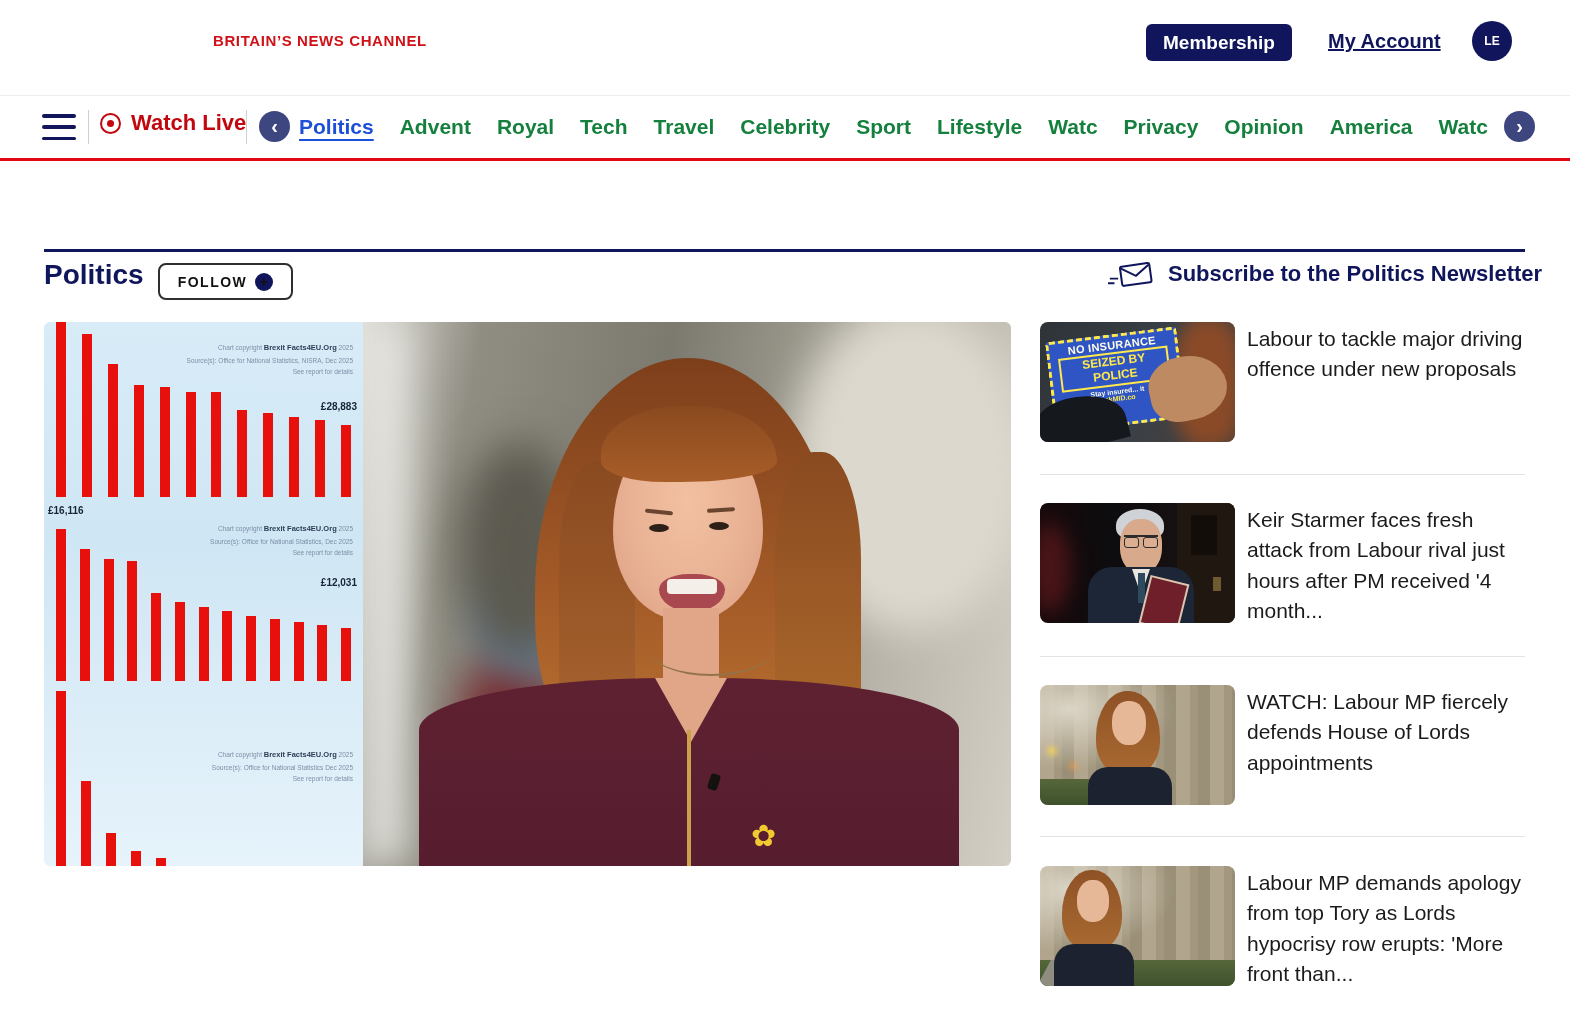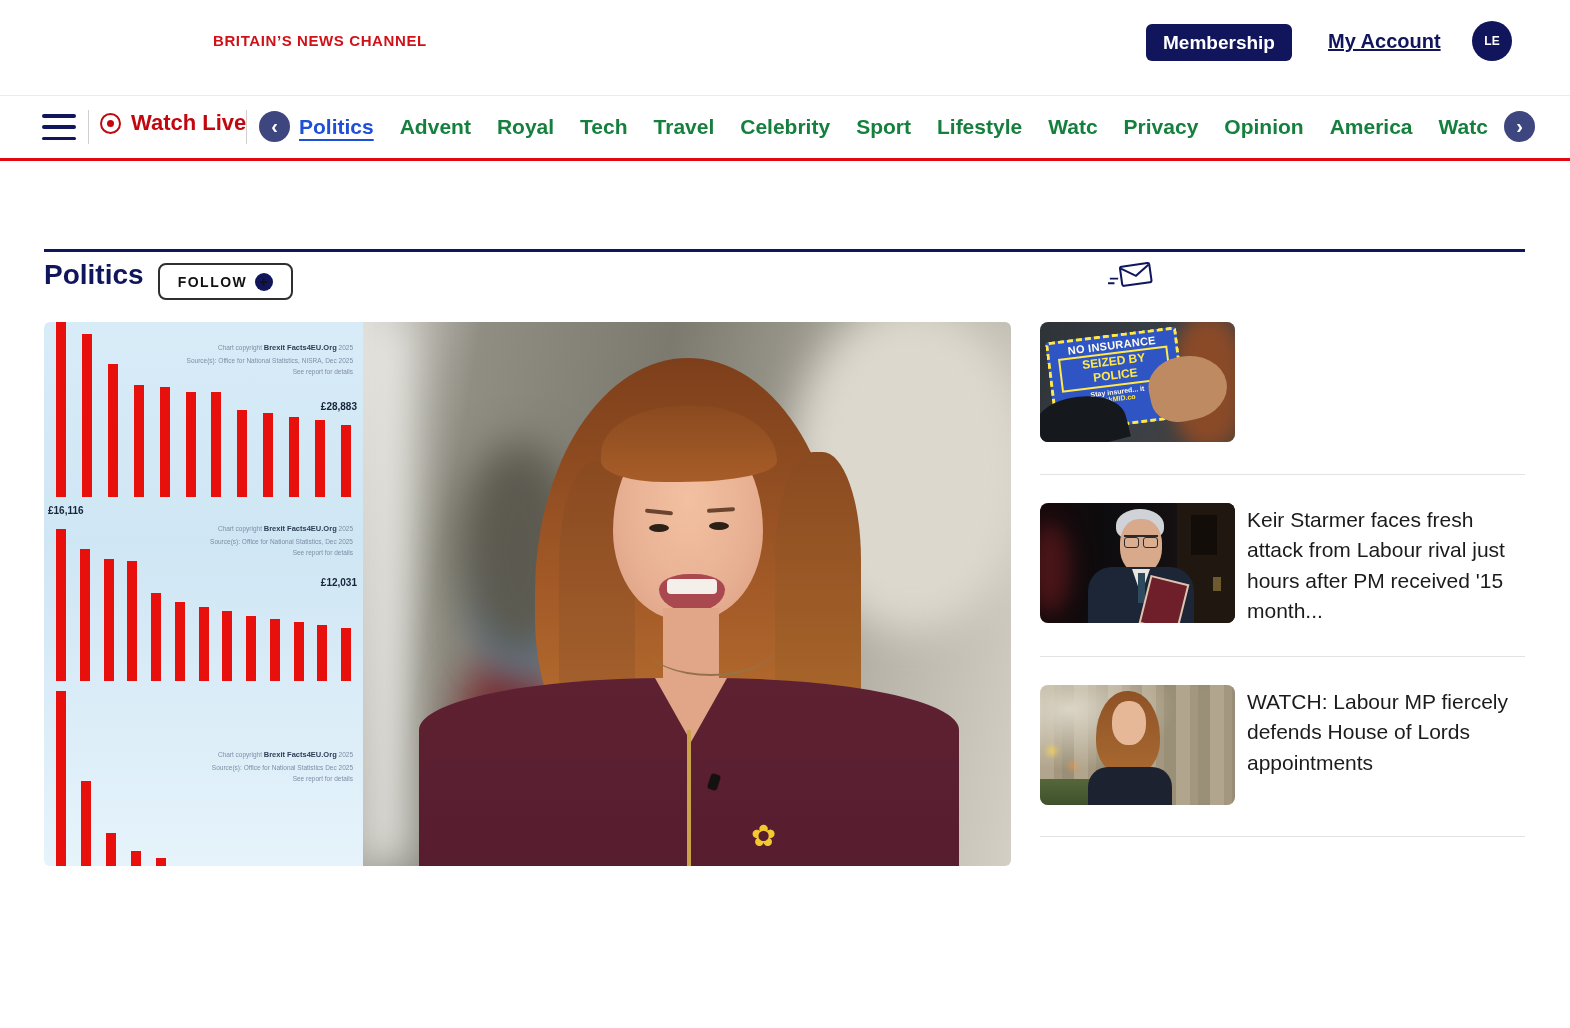--- a/index.html
+++ b/index.html
@@ -220,20 +220,21 @@
     <span class="plus-circle">+</span>
   </div>
   <div class="newsletter">
     <svg class="icon-svg" width="48" height="32" viewBox="0 0 52 34">
       <path d="M2 22 h9 M0 27 h7" stroke="#10165b" stroke-width="2" fill="none"></path>
       <g transform="rotate(-8 30 17)">
         <rect x="14" y="7" width="32" height="21" rx="2" fill="none" stroke="#10165b" stroke-width="2.2"></rect>
         <path d="M15 9 L30 19 L45 9" fill="none" stroke="#10165b" stroke-width="2.2"></path>
       </g>
     </svg>
+    <span>Subscribe to the Politics Newsletter</span>
   </div>
 
   <figure class="main-figure" style="margin:0;">
 
     <div class="chart-panel">
       <div class="chart-sec sec1">
         <div class="bars">
             <div class="bar" style="height: 100%;"></div>
             <div class="bar" style="height: 93%;"></div>
             <div class="bar" style="height: 76%;"></div>
@@ -331,20 +332,21 @@
         <div class="box">
           <div class="l2">SEIZED BY</div>
           <div class="l2">POLICE</div>
         </div>
         <div class="l4">Stay insured... it</div>
         <div class="l5">askMID.co</div>
       </div>
       <div class="hand"></div>
       <div class="sleeve"></div>
     </div>
+    <div class="side-headline">Labour to tackle major driving offence under new proposals</div>
   </article>
   <div class="side-div" style="top:474px;"></div>
 
   <article class="side-item" style="top:503px;">
     <div class="thumb t-starmer">
       <div class="door">
           <i></i>
         </div>
         <div class="knob"></div>
       <div class="blob" style="left:-10px;top:20px;width:40px;height:90px;background:#4a1518;filter:blur(10px);"></div>
@@ -352,32 +354,43 @@
       <div class="st-face"></div>
       <div class="st-glasses">
           <i></i>
           <i></i>
         </div>
       <div class="st-suit"></div>
       <div class="st-shirt"></div>
       <div class="st-tie"></div>
       <div class="st-folder"></div>
     </div>
-    <div class="side-headline">Keir Starmer faces fresh attack from Labour rival just hours after PM received '15 month...</div>
+    <div class="side-headline">Keir Starmer faces fresh attack from Labour rival just hours after PM received '4 month...</div>
   </article>
   <div class="side-div" style="top:656px;"></div>
 
   <article class="side-item" style="top:685px;">
     <div class="thumb t-parl">
       <div class="soft"></div>
       <div class="glow" style="left:8px;top:62px;width:8px;height:8px;background:#ffd84a;"></div>
       <div class="glow" style="left:30px;top:78px;width:6px;height:6px;background:#ff9a3a;"></div>
       <div class="grass" style="width:92px;"></div>
       <div class="w-hair" style="left:56px;top:6px;width:64px;height:84px;"></div>
       <div class="w-face" style="left:72px;top:16px;width:34px;height:44px;"></div>
       <div class="w-top" style="left:48px;top:82px;width:84px;height:38px;"></div>
     </div>
     <div class="side-headline">WATCH: Labour MP fiercely defends House of Lords appointments</div>
   </article>
   <div class="side-div" style="top:836px;"></div>
 
+  <article class="side-item" style="top:866px;">
+    <div class="thumb t-parl">
+      <div class="soft"></div>
+      <div class="grass" style="width:195px;"></div>
+      <div class="path" style="left:4px;"></div>
+      <div class="w-hair" style="left:22px;top:4px;width:60px;height:80px;"></div>
+      <div class="w-face" style="left:37px;top:14px;width:32px;height:42px;"></div>
+      <div class="w-top" style="left:14px;top:78px;width:80px;height:42px;"></div>
+    </div>
+    <div class="side-headline">Labour MP demands apology from top Tory as Lords hypocrisy row erupts: 'More front than...</div>
+  </article>
 
 </div>
 
 </body></html>

